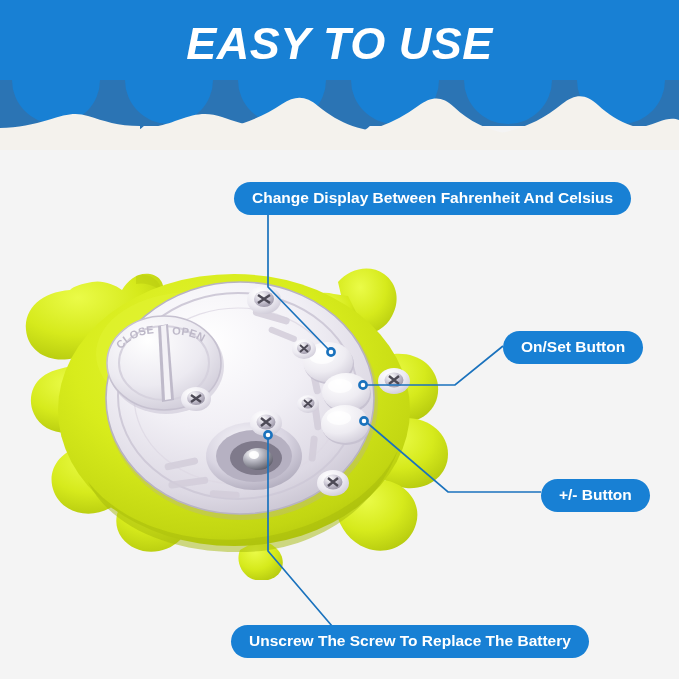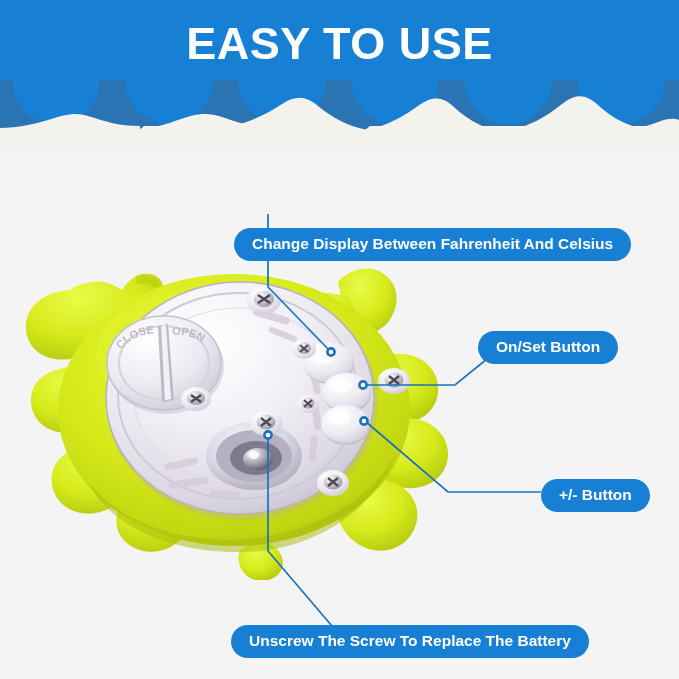--- a/index.html
+++ b/index.html
@@ -16,20 +16,21 @@
     font-family: "Liberation Sans", sans-serif;
   }
 
   
   #header-banner {
     position: absolute;
     left: 0; top: 0;
     width: 679px;
     height: 150px;
     overflow: hidden;
+    font-style: italic;
   }
   #header-banner svg { display: block; }
   #header-title {
     position: absolute;
     left: 0; top: 18px;
     width: 679px;
     text-align: center;
     color: #ffffff;
     font-size: 45px;
     font-weight: bold;
@@ -60,22 +61,22 @@
     background: #1880d4;
     color: #ffffff;
     font-size: 15.5px;
     font-weight: bold;
     border-radius: 999px;
     padding: 7px 18px 8px 18px;
     white-space: nowrap;
     line-height: 18px;
     box-sizing: border-box;
   }
-  #label-display  { left: 234px; top: 182px; margin-top: 46px; }
-  #label-onset    { left: 478px; top: 331px; text-align: right; }
+  #label-display  { left: 234px; top: 182px; }
+  #label-onset    { left: 503px; top: 331px; text-align: right; }
   #label-plusminus{ left: 541px; top: 479px; text-align: right; }
   #label-battery  { left: 231px; top: 625px; }
 
   
   #callout-lines {
     position: absolute;
     left: 0; top: 0;
     width: 679px;
     height: 679px;
     pointer-events: none;

